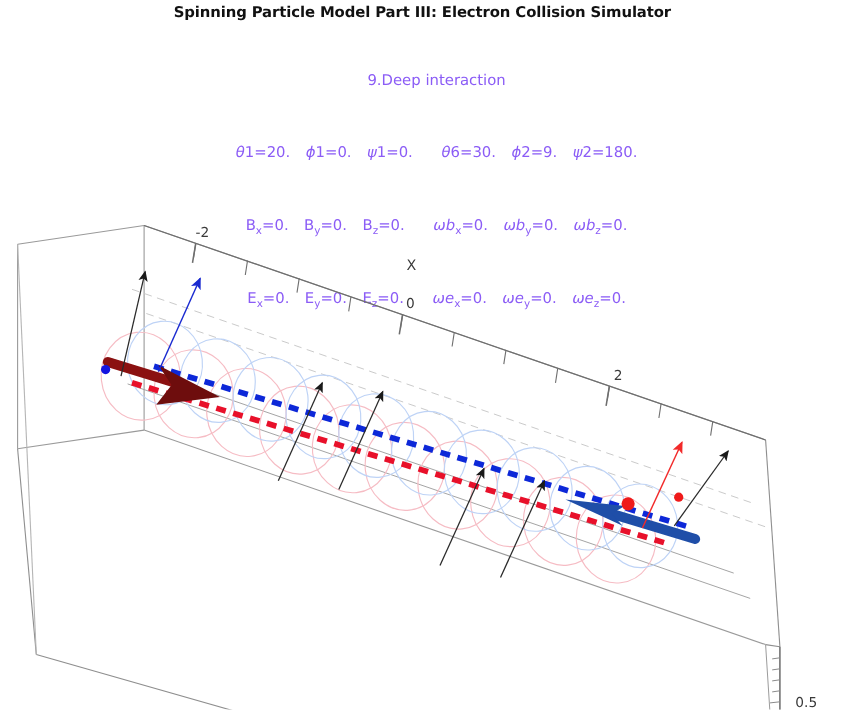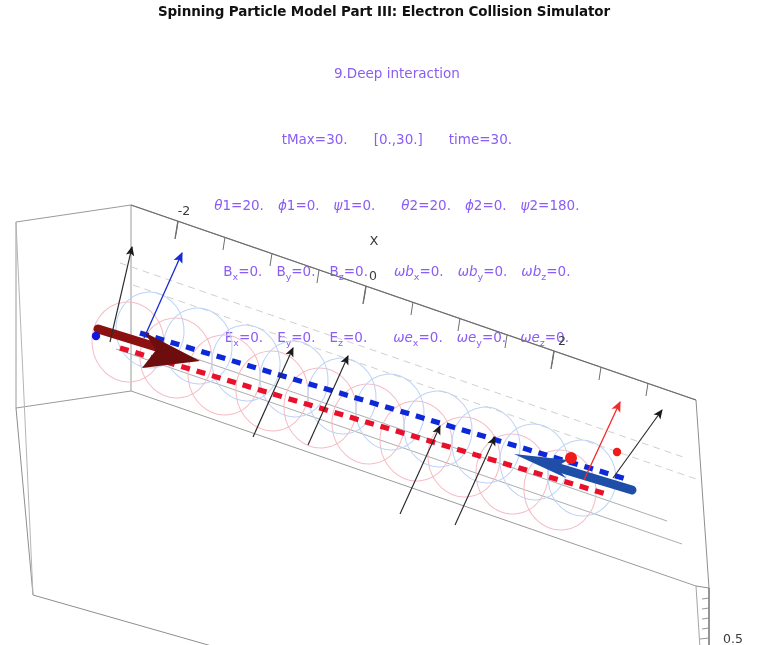--- a/index.html
+++ b/index.html
@@ -30,24 +30,21 @@
 
 <div id="root">
 
   <div class="title">Spinning Particle Model Part III: Electron Collision Simulator</div>
 
   <div class="params">
     <div class="row">
       <span>9.Deep interaction</span>
     </div>
     <div class="row">
-      <span>tMax=30.</span><span class="gap"></span><span>[0.,30.]</span><span class="gap"></span><span>time=30.</span>
-    </div>
-    <div class="row">
-      <span class="gk">θ</span><span>1=20.</span><span class="gap-s"></span><span class="gk">ϕ</span><span>1=0.</span><span class="gap-s"></span><span class="gk">ψ</span><span>1=0.</span><span class="gap"></span><span class="gk">θ</span><span>2=20.</span><span class="gap-s"></span><span class="gk">ϕ</span><span>2=0.</span><span class="gap-s"></span><span class="gk">ψ</span><span>2=180.</span>
+      <span class="gk">θ</span><span>1=20.</span><span class="gap-s"></span><span class="gk">ϕ</span><span>1=0.</span><span class="gap-s"></span><span class="gk">ψ</span><span>1=0.</span><span class="gap"></span><span class="gk">θ</span><span>6=30.</span><span class="gap-s"></span><span class="gk">ϕ</span><span>2=9.</span><span class="gap-s"></span><span class="gk">ψ</span><span>2=180.</span>
     </div>
     <div class="row">
       <span>B</span><sub>x</sub><span>=0.</span><span class="gap-s"></span><span>B</span><sub>y</sub><span>=0.</span><span class="gap-s"></span><span>B</span><sub>z</sub><span>=0.</span><span class="gap"></span><span class="gk">ωb</span><sub>x</sub><span>=0.</span><span class="gap-s"></span><span class="gk">ωb</span><sub>y</sub><span>=0.</span><span class="gap-s"></span><span class="gk">ωb</span><sub>z</sub><span>=0.</span>
     </div>
     <div class="row">
       <span>E</span><sub>x</sub><span>=0.</span><span class="gap-s"></span><span>E</span><sub>y</sub><span>=0.</span><span class="gap-s"></span><span>E</span><sub>z</sub><span>=0.</span><span class="gap"></span><span class="gk">ωe</span><sub>x</sub><span>=0.</span><span class="gap-s"></span><span class="gk">ωe</span><sub>y</sub><span>=0.</span><span class="gap-s"></span><span class="gk">ωe</span><sub>z</sub><span>=0.</span>
     </div>
   </div>
 
   <svg class="scene" viewBox="0 0 768 455">

